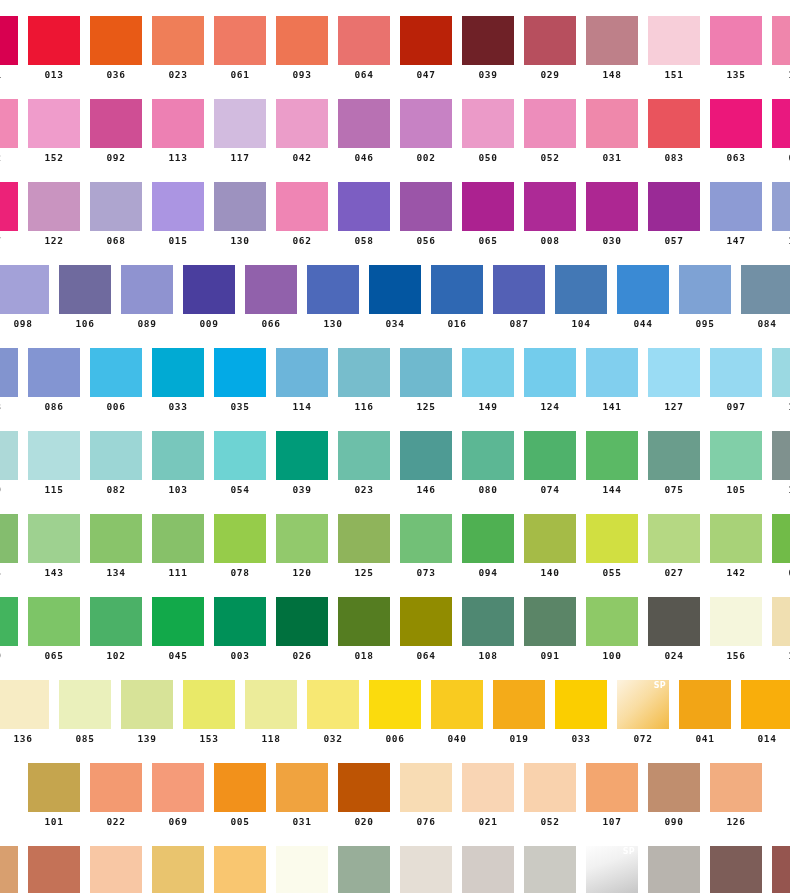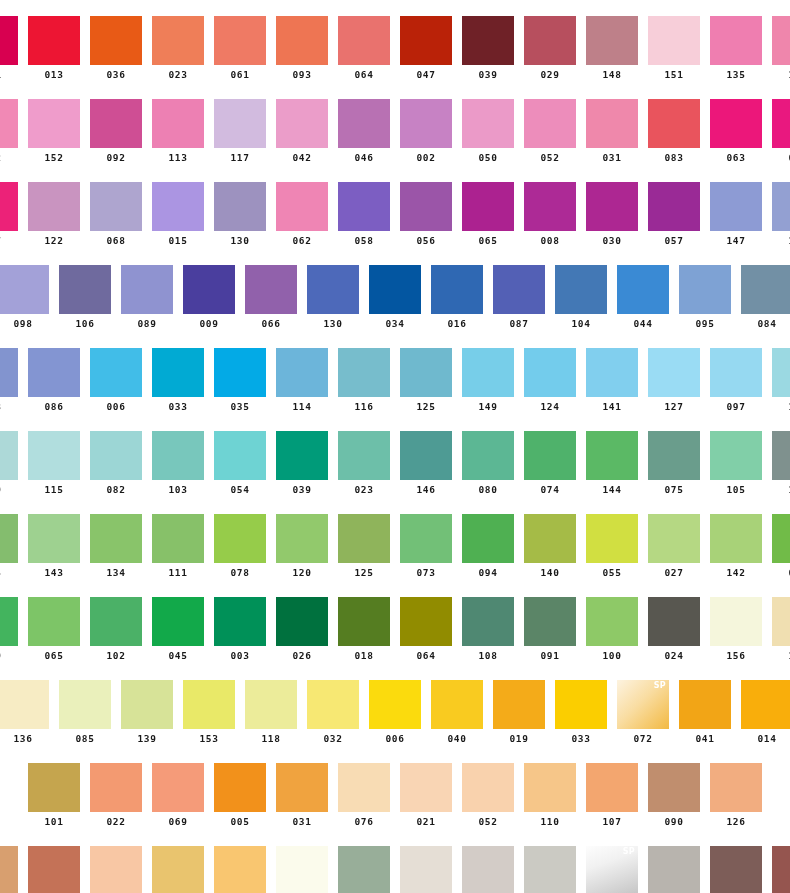--- a/index.html
+++ b/index.html
@@ -594,34 +594,34 @@
       </div>
       <div class="swatch-cell">
         <div class="swatch-chip" style="background: rgb(242, 145, 27);"></div>
         <div class="swatch-label">005</div>
       </div>
       <div class="swatch-cell">
         <div class="swatch-chip" style="background: rgb(240, 163, 63);"></div>
         <div class="swatch-label">031</div>
       </div>
       <div class="swatch-cell">
+        <div class="swatch-chip" style="background: rgb(189, 84, 4);"></div>
+        <div class="swatch-label">020</div>
+      </div>
+      <div class="swatch-cell">
         <div class="swatch-chip" style="background: rgb(248, 220, 180);"></div>
         <div class="swatch-label">076</div>
       </div>
       <div class="swatch-cell">
         <div class="swatch-chip" style="background: rgb(249, 213, 180);"></div>
         <div class="swatch-label">021</div>
       </div>
       <div class="swatch-cell">
         <div class="swatch-chip" style="background: rgb(249, 210, 173);"></div>
         <div class="swatch-label">052</div>
-      </div>
-      <div class="swatch-cell">
-        <div class="swatch-chip" style="background: rgb(246, 198, 137);"></div>
-        <div class="swatch-label">110</div>
       </div>
       <div class="swatch-cell">
         <div class="swatch-chip" style="background: rgb(243, 166, 111);"></div>
         <div class="swatch-label">107</div>
       </div>
       <div class="swatch-cell">
         <div class="swatch-chip" style="background: rgb(192, 142, 110);"></div>
         <div class="swatch-label">090</div>
       </div>
       <div class="swatch-cell">

